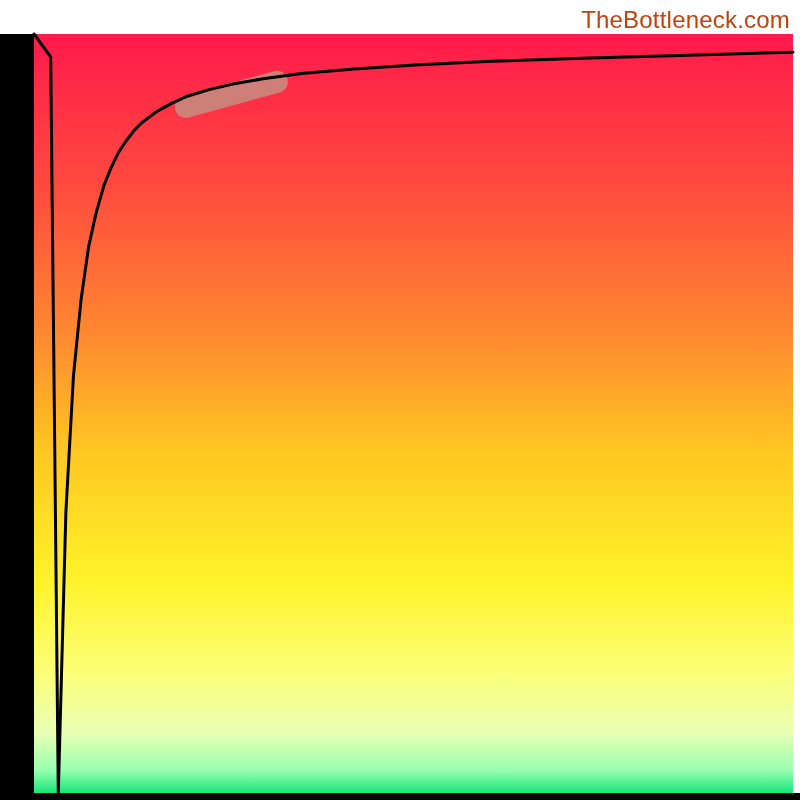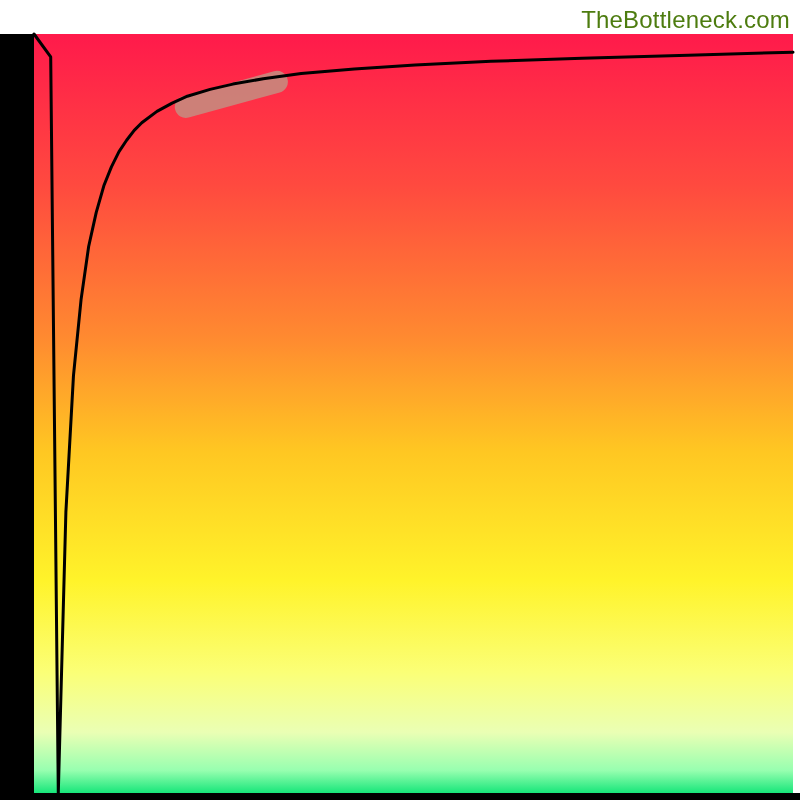--- a/index.html
+++ b/index.html
@@ -15,21 +15,21 @@
     position: relative;
     width: 800px;
     height: 800px;
   }
   .watermark {
     position: absolute;
     top: 6px;
     right: 10px;
     font-size: 24px;
     font-weight: 400;
-    color: #4d7c0f;
+    color: #c2410c;
     letter-spacing: 0.2px;
     user-select: none;
   }
   svg.chart {
     position: absolute;
     left: 0;
     top: 0;
     width: 800px;
     height: 800px;
     display: block;

